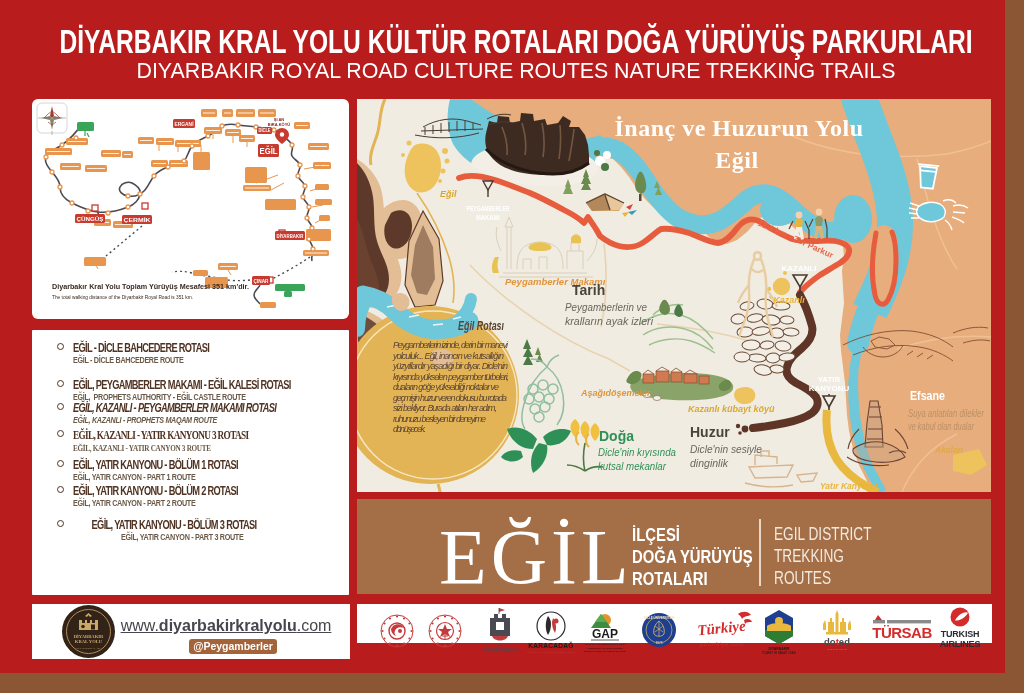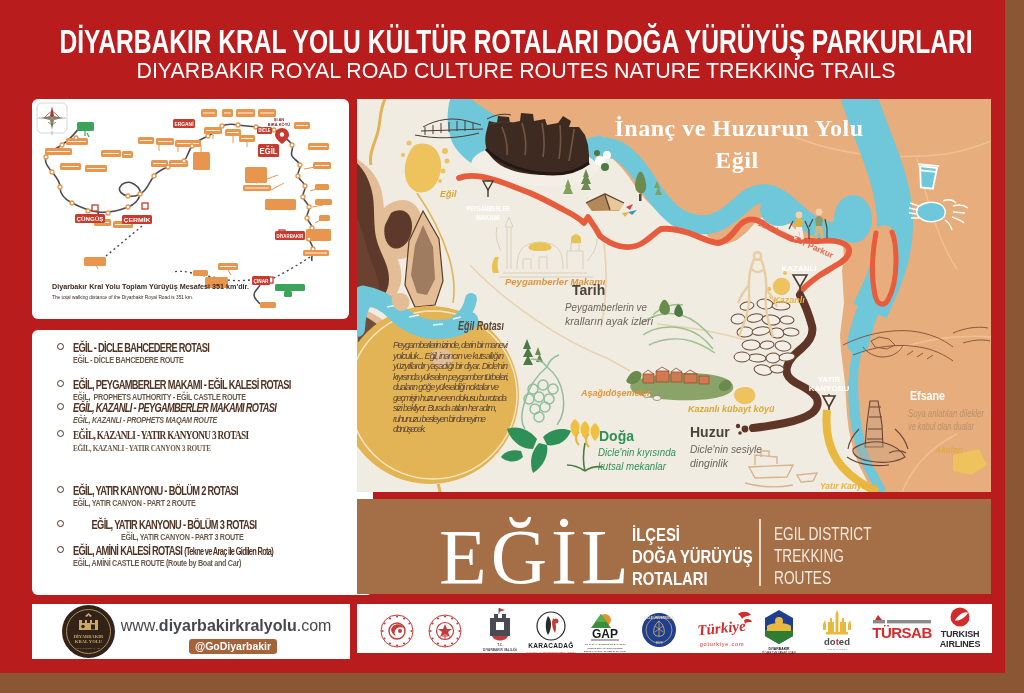--- a/index.html
+++ b/index.html
@@ -188,21 +188,21 @@
     <g>
         <text x="247" y="22" text-anchor="middle" font-size="4" font-weight="bold" fill="#8a1f1f">ŞI AN</text>
         <text x="247" y="27" text-anchor="middle" font-size="4" font-weight="bold" fill="#8a1f1f">BİRA.KÖYÜ</text>
         <path d="M250,29 C254,29 257,32 257,36 C257,40 250,45 250,45 C250,45 243,40 243,36 C243,32 246,29 250,29 Z" fill="#c8392e"></path>
         <circle cx="250" cy="35.5" r="2.2" fill="#fff"></circle>
       </g>
     <text x="20" y="190" font-size="7.2" font-weight="bold" fill="#3a2a20">Diyarbakır Kral Yolu Toplam Yürüyüş Mesafesi 351 km'dir.</text>
     <text x="20" y="200" font-size="4.8" fill="#3a2a20">The total walking distance of the Diyarbakir Royal Road is 351 km.</text>
   </svg>
 
-  <div class="abs" style="left:32px;top:330px;width:317px;height:265px;background:#fff;border-radius:6px;color:#4f3222;padding-left:24px;">
+  <div class="abs" style="left:32px;top:330px;width:317px;height:265px;background:#fff;border-radius:1px;color:#4f3222;">
     <style>
       .ri{position:absolute;left:24px;width:290px;}
       .ri .b{position:absolute;left:1px;top:2px;width:5px;height:5px;border:1.8px solid #4f3222;border-radius:50%;background:#fff;}
       .ri .t{margin-left:17px;font-size:12.5px;font-weight:bold;letter-spacing:-0.9px;white-space:nowrap;transform:scaleX(0.74);transform-origin:left top;}
       .ri .s{margin-left:17px;font-size:9px;font-weight:bold;letter-spacing:-0.4px;color:#6b5a48;white-space:nowrap;transform:scaleX(0.8);transform-origin:left top;}
     </style>
 
     <div class="ri" style="top:11px;">
         <span class="b"></span>
         <div class="t">EĞİL - DİCLE BAHCEDERE ROTASI</div>
@@ -220,57 +220,57 @@
         <div class="t">EĞİL, KAZANLI - PEYGAMBERLER MAKAMI ROTASI</div>
         <div class="s">EĞİL, KAZANLI - PROPHETS MAQAM ROUTE</div>
       </div>
 
     <div class="ri" style="top:98px;font-family:Liberation Serif, serif;">
         <span class="b"></span>
         <div class="t">EĞİL, KAZANLI - YATIR KANYONU 3 ROTASI</div>
         <div class="s">EĞİL, KAZANLI - YATIR CANYON 3 ROUTE</div>
       </div>
 
+    <div class="ri" style="top:128px;">
+        <span class="b"></span>
+        <div class="t">EĞİL, YATIR KANYONU - BÖLÜM 1 ROTASI</div>
+        <div class="s">EĞİL, YATIR CANYON - PART 1 ROUTE</div>
+      </div>
 
     <div class="ri" style="top:154px;">
         <span class="b"></span>
         <div class="t">EĞİL, YATIR KANYONU - BÖLÜM 2 ROTASI</div>
         <div class="s">EĞİL, YATIR CANYON - PART 2 ROUTE</div>
       </div>
 
     <div class="ri" style="top:188px;text-align:center;">
         <span class="b"></span>
         <div class="t">EĞİL, YATIR KANYONU - BÖLÜM 3 ROTASI</div>
         <div class="s">EĞİL, YATIR CANYON - PART 3 ROUTE</div>
       </div>
 
-    <div class="ri" style="top:214px;">
-        <span class="b"></span>
-        <div class="t">EĞİL, AMİNİ KALESİ ROTASI <span style="font-size:10px;">(Tekne ve Araç ile Gidilen Rota)</span></div>
-        <div class="s">EĞİL, AMİNİ CASTLE ROUTE (Route by Boat and Car)</div>
-      </div>
   </div>
 
   <div class="abs" style="left:32px;top:604px;width:318px;height:55px;background:#fff;">
 
     <svg class="abs" style="left:29px;top:0px;" width="55" height="55" viewBox="0 0 55 55">
       <circle cx="27.5" cy="27.5" r="26.5" fill="#332218"></circle>
       <circle cx="27.5" cy="27.5" r="22" fill="none" stroke="#c9a96a" stroke-width="0.8"></circle>
       <path d="M18,16 L18,26 L37,26 L37,16 L34,16 L34,19 L31,19 L31,16 L29,16 L29,19 L26,19 L26,16 L24,16 L24,19 L21,19 L21,16 Z" fill="#c9a96a"></path>
       <circle cx="22" cy="22.5" r="1.8" fill="#332218"></circle>
         <rect x="30" y="20.5" width="4" height="5" fill="#332218"></rect>
       <path d="M24,12 L27.5,9 L31,12 L29,13 L27.5,11 L26,13 Z" fill="#c9a96a"></path>
       <text x="27.5" y="34" text-anchor="middle" font-size="4.6" fill="#c9a96a" font-weight="bold" font-family="Liberation Serif,serif">DİYARBAKIR</text>
       <text x="27.5" y="39" text-anchor="middle" font-size="4.6" fill="#c9a96a" font-weight="bold" font-family="Liberation Serif,serif">KRAL YOLU</text>
       <text x="27.5" y="45" text-anchor="middle" font-size="2.6" fill="#c9a96a" font-family="Liberation Serif,serif">KÜLTÜR ROTALARI</text>
     </svg>
 
-    <div class="abs" style="left:82px;top:13px;width:224px;text-align:center;font-size:16px;color:#46464e;">www.<b>diyarbakirkralyolu</b>.com</div>
-
-    <div class="abs" style="left:157px;top:35px;width:88px;height:15px;background:#a5633a;border-radius:3px;color:#fff;font-size:10.5px;font-weight:bold;text-align:center;line-height:15px;">@GoDiyarbakir</div>
+    <div class="abs" style="left:82px;top:13px;width:224px;text-align:center;font-size:16px;color:#46464e;text-decoration:underline;">www.<b>diyarbakirkralyolu</b>.com</div>
+
+    <div class="abs" style="left:157px;top:35px;width:88px;height:15px;background:#a5633a;border-radius:3px;color:#fff;font-size:10.5px;font-weight:bold;text-align:center;line-height:15px;">@Peygamberler</div>
   </div>
 
   <svg id="map" class="abs" style="left:357px;top:99px;" width="634" height="393" viewBox="0 0 634 393">
 
     <rect width="634" height="393" fill="#f1ece1"></rect>
 
     <path d="M105,0 L100,12 L100,26 L104,40 L112,52 L124,62 L140,70 L158,76 L176,80 L194,83 L210,86 L220,80 L228,70 L236,62 L246,58 L256,60 L264,68 L272,78 L280,90 L288,100 L296,108 L306,114 L316,117 L326,118 L336,122 L344,130 L352,138 L360,143 L370,145 L380,141 L390,133 L398,124 L406,117 L414,114 L422,116 L430,122 L438,130 L444,138 L450,143 L458,145 L466,143 L474,140 L481,140 L486,146 L487,158 L485,172 L486,188 L487,204 L485,220 L483,236 L484,252 L486,268 L488,284 L489,300 L490,316 L492,332 L496,350 L502,366 L509,380 L514,393 L634,393 L634,0 Z" fill="#e7ad7c"></path>
 
     <g stroke="#f0c094" stroke-width="1.5" fill="none">
       <path d="M420,30 C470,55 530,62 590,55 C605,52 620,48 634,42"></path>
@@ -631,21 +631,21 @@
 
     <div class="abs" style="left:82px;top:13px;width:200px;font-family:'Liberation Serif',serif;font-size:78px;font-weight:normal;color:#fff;letter-spacing:4px;">EĞİL</div>
 
     <div class="abs" style="left:275px;top:25px;color:#fff;font-weight:bold;font-size:17.5px;line-height:22px;transform:scaleX(0.85);transform-origin:left top;letter-spacing:0;">İLÇESİ<br>DOĞA YÜRÜYÜŞ<br>ROTALARI</div>
 
     <div class="abs" style="left:402px;top:20px;width:1.5px;height:67px;background:#e8d8c8;"></div>
 
     <div class="abs" style="left:417px;top:24px;color:#f3e9de;font-weight:normal;font-size:18px;line-height:22px;transform:scaleX(0.76);transform-origin:left top;">EGIL DISTRICT<br>TREKKING<br>ROUTES</div>
   </div>
 
-  <div class="abs" style="left:357px;top:604px;width:635px;height:49px;background:#fff;">
+  <div class="abs" style="left:357px;top:604px;width:635px;height:39px;background:#fff;">
     <svg width="635" height="55" viewBox="0 0 635 55">
 
       <g>
         <circle cx="40" cy="27" r="16" fill="none" stroke="#c43b3b" stroke-width="1"></circle>
         <g fill="#c43b3b">
             <circle cx="40" cy="12.5" r="1.1"></circle>
             <circle cx="47" cy="14.5" r="1.1"></circle>
             <circle cx="52.5" cy="19.5" r="1.1"></circle>
             <circle cx="54.5" cy="27" r="1.1"></circle>
             <circle cx="52.5" cy="34.5" r="1.1"></circle>

